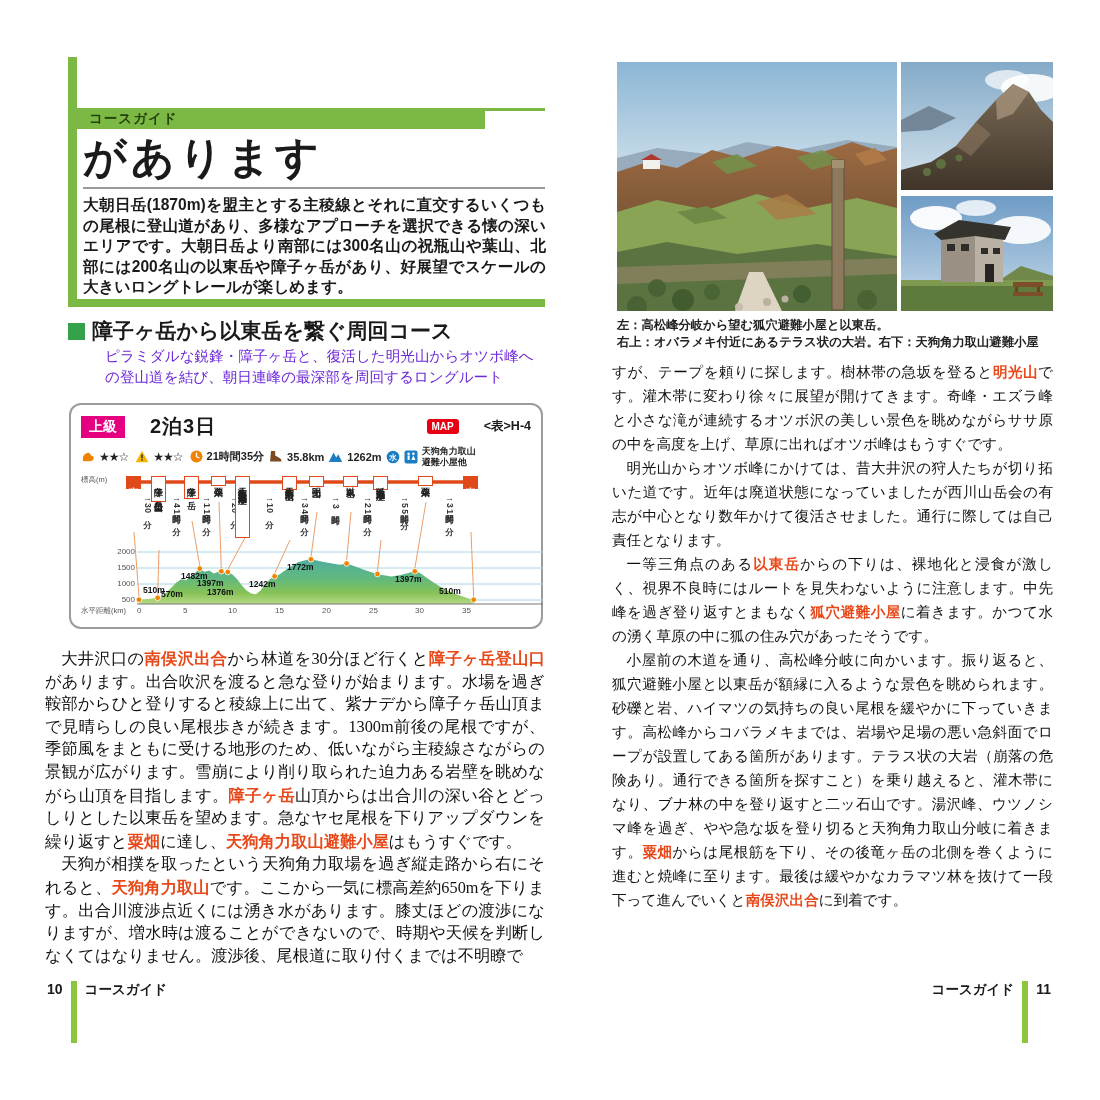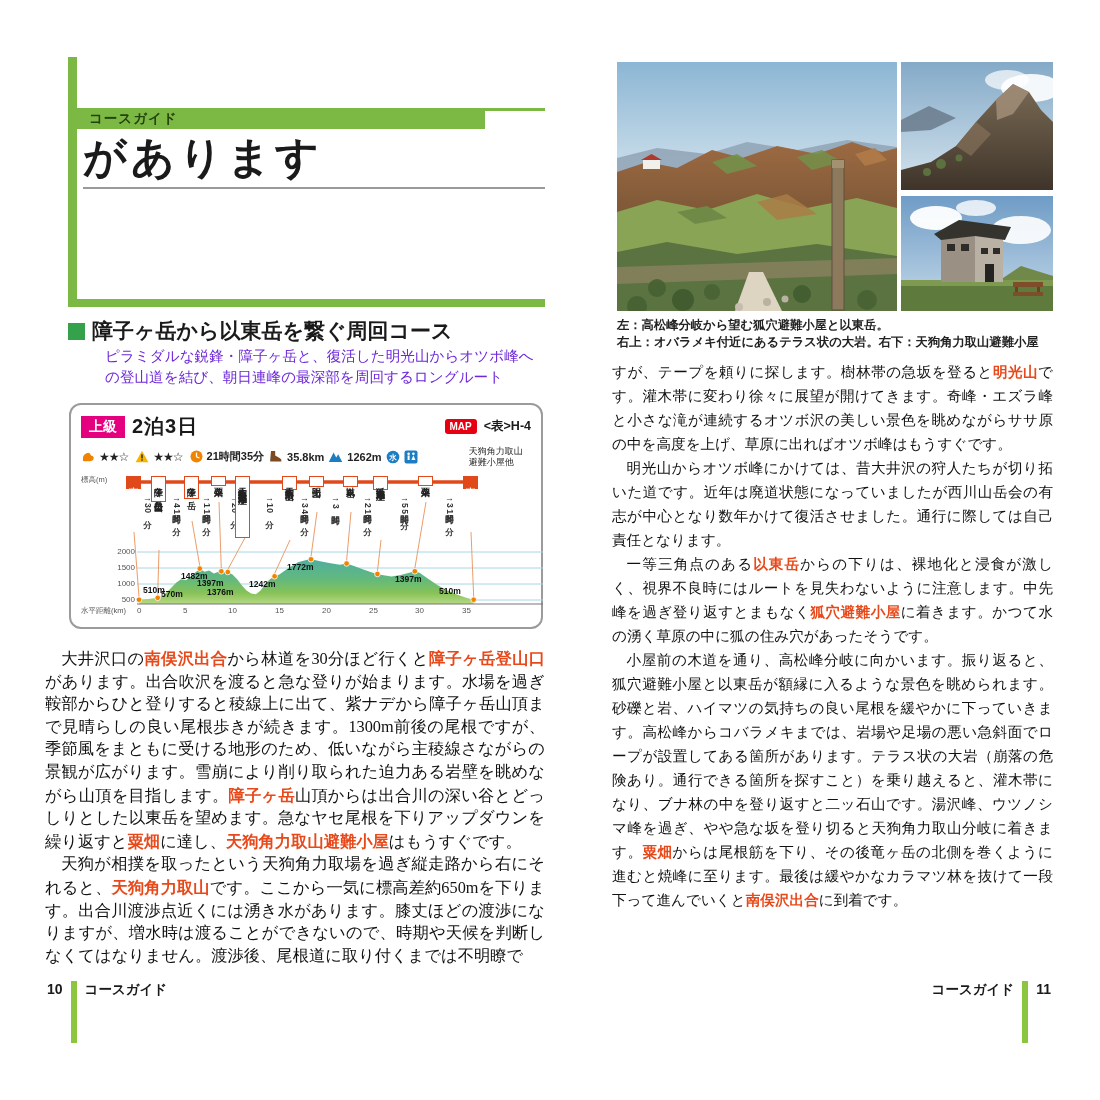--- a/index.html
+++ b/index.html
@@ -17,30 +17,30 @@
   .intro{position:absolute;left:38px;top:140px;width:463px;margin:0;font-weight:700;
     font-size:15.6px;line-height:20.5px;text-align:justify;}
   .hbar{position:absolute;left:23px;top:244px;width:477px;height:8px;background:#7cb944;}
   
   .sec{position:absolute;left:23px;top:262px;margin:0;font-size:21px;font-weight:800;display:flex;align-items:center;gap:7px;}
   .sq{display:inline-block;width:17px;height:17px;background:#35a14a;}
   .lead{position:absolute;left:60px;top:291px;width:436px;margin:0;font-size:14.6px;line-height:21px;color:#6d28d9;}
   
   .card{position:absolute;left:24px;top:348px;width:474px;border:2px solid #9b9b9b;border-radius:12px;
     padding:8px 0 3px 10px;box-sizing:border-box;background:#fff;}
-  .chead{display:flex;align-items:center;gap:7px;padding-right:10px;}
+  .chead{display:flex;align-items:center;gap:25px;padding-right:10px;}
   .grade{background:#e4007f;color:#fff;font-weight:800;font-size:14px;padding:2px 8px;}
   .dur{font-size:20px;font-weight:800;letter-spacing:1px;}
   .sp{flex:1;}
   .mapb{background:#e60012;color:#fff;font-weight:800;font-size:10px;padding:2px 5px;border-radius:3px;}
   .mapr{font-size:12.5px;font-weight:800;}
   .stats{display:flex;align-items:center;gap:4px;margin-top:6px;font-size:11px;font-weight:700;color:#222;padding-right:4px;}
   .stats svg{flex:0 0 auto;}
   .stars{font-size:12px;letter-spacing:-1px;margin-right:3px;}
-  .fac{font-size:9px;line-height:1.18;width:62px;font-weight:400;margin-left:47px;}
+  .fac{font-size:9px;line-height:1.18;width:62px;font-weight:700;}
   
   .chart{position:relative;width:462px;height:150px;margin-top:7px;}
   .chart svg.base{position:absolute;left:0;top:0;}
   .wp{position:absolute;top:2px;writing-mode:vertical-rl;text-orientation:mixed;background:#fff;
     border:1.5px solid #e0491a;color:#222;font-size:9px;line-height:10.5px;letter-spacing:1px;
     padding:3px 1px;font-weight:700;z-index:3;}
   .wp.term{background:#e0491a;border-color:#e0491a;color:#fff;}
   .wp2{height:54px;}
   .tl{position:absolute;top:20px;width:13px;text-align:center;font-size:8.5px;color:#333;z-index:2;line-height:9px;}
   .tl .ar{display:block;font-style:normal;font-size:9px;}
@@ -74,20 +74,21 @@
 </style>
 </head>
 <body>
 
 <div class="page" id="pageL">
   <div class="vbar"></div>
   <div class="kline"></div>
   <div class="kicker">コースガイド</div>
   <h1 class="title">があります</h1>
   <div class="trule"></div>
+  <p class="intro">大朝日岳(1870m)を盟主とする主稜線とそれに直交するいくつもの尾根に登山道があり、多様なアプローチを選択できる懐の深いエリアです。大朝日岳より南部には300名山の祝瓶山や葉山、北部には200名山の以東岳や障子ヶ岳があり、好展望でスケールの大きいロングトレールが楽しめます。</p>
   <div class="hbar"></div>
 
   <h2 class="sec">
     <span class="sq"></span>
     <span>障子ヶ岳から以東岳を繋ぐ周回コース</span>
   </h2>
   <p class="lead">ピラミダルな鋭鋒・障子ヶ岳と、復活した明光山からオツボ峰への登山道を結び、朝日連峰の最深部を周回するロングルート</p>
 
   <div class="card">
     <div class="chead">

